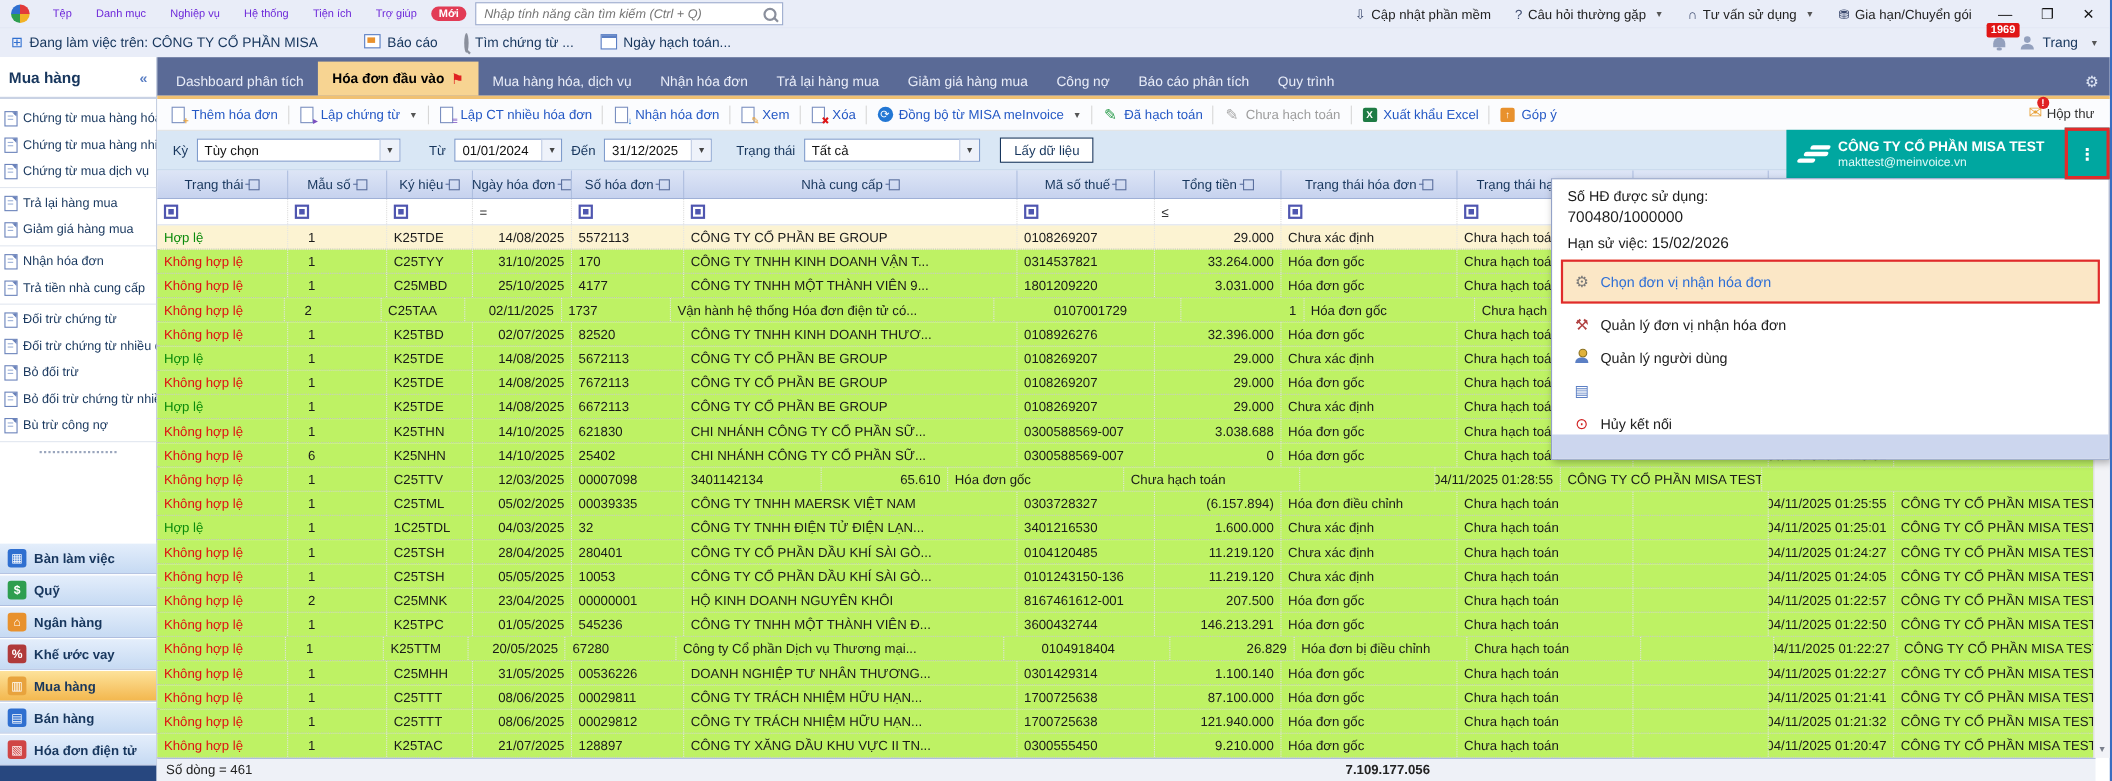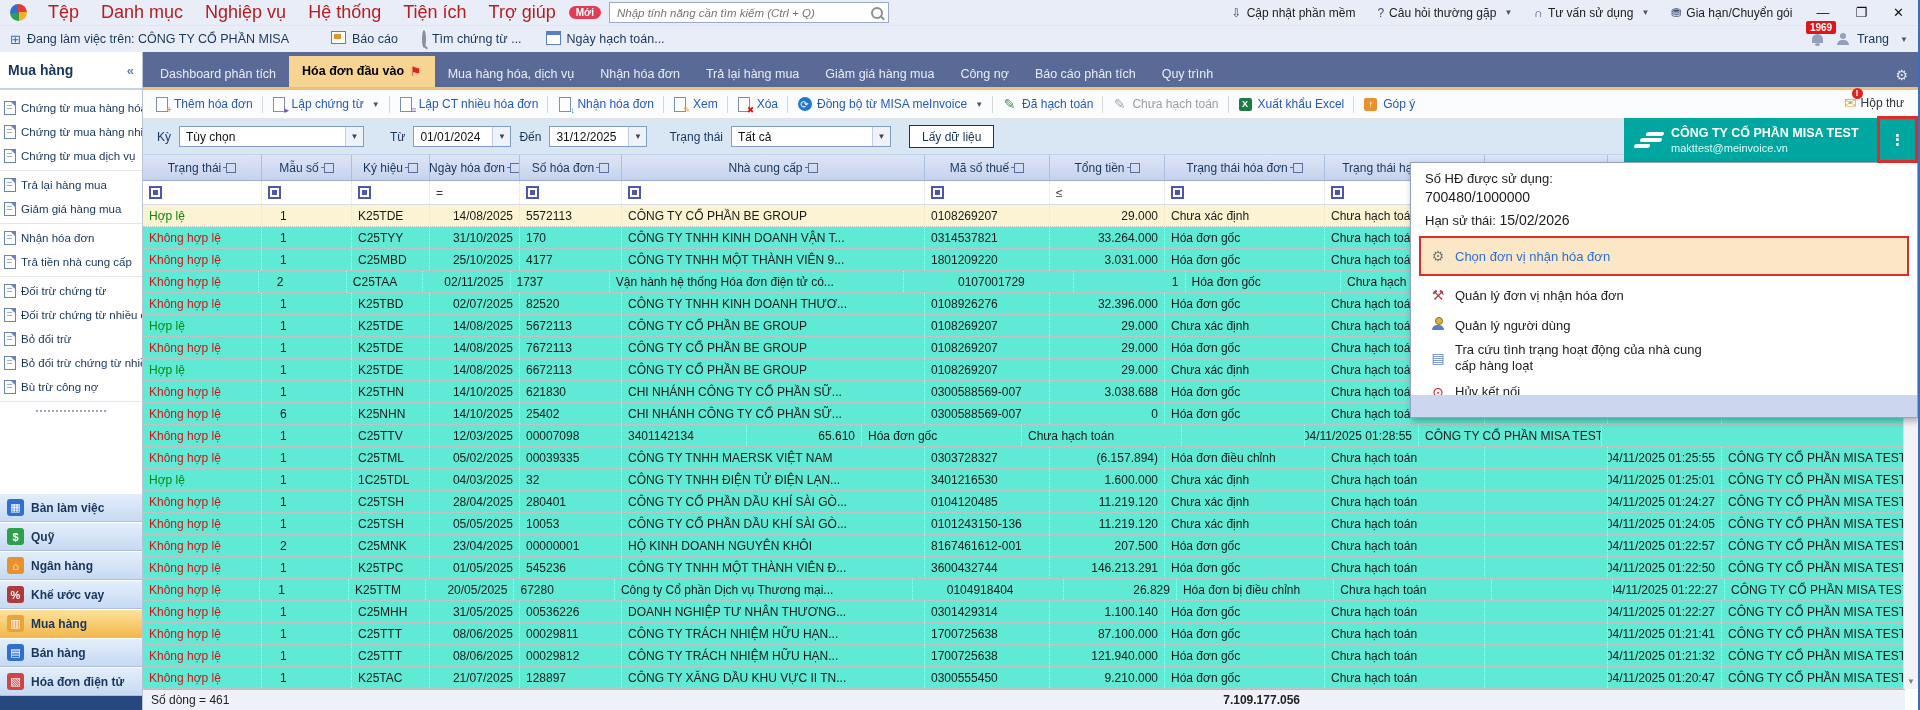--- a/index.html
+++ b/index.html
@@ -4,21 +4,21 @@
 <style>
   html,body{margin:0;padding:0;background:#9aa3b5;}
   #app{position:relative;width:1920px;height:710px;background:#ffffff;overflow:hidden;
        font-family:"Liberation Sans","DejaVu Sans",sans-serif;border-right:2px solid #3a6ec0;box-sizing:border-box;}
   
   .menubar{position:absolute;left:0;top:0;width:100%;height:26px;background:#e9edf8;border-bottom:1px solid #dfe4f2;
            display:flex;align-items:center;padding:0 10px;box-sizing:border-box;}
   .logo{width:17px;height:17px;border-radius:50%;flex:0 0 auto;margin-right:10px;
         background:conic-gradient(#e23b3b 0 25%,#f2b226 25% 50%,#2e9e4f 50% 75%,#2f6fd0 75% 100%);}
   .mrow{display:flex;align-items:center;}
-  .menu-item{font-size:18px;color:#b91c1c;padding:0 11px;white-space:nowrap;cursor:default;text-align:right;}
+  .menu-item{font-size:10px;color:#6d28d9;padding:0 11px;white-space:nowrap;cursor:default;text-align:right;}
   .pill-new{background:#e23b55;color:#fff;font-size:10px;border-radius:8px;padding:1px 7px;margin-left:2px;font-weight:bold;}
   .searchbox{width:268px;height:19px;background:#fff;border:1px solid #9aa9cc;display:flex;align-items:center;
              padding:0 5px;margin-left:8px;}
   .searchbox input{border:0;outline:0;flex:1;font:italic 11.5px "Liberation Sans","DejaVu Sans",sans-serif;color:#8a8a8a;background:transparent;}
   .ico-mag{width:8px;height:8px;border:2px solid #8a8f9c;border-radius:50%;position:relative;flex:0 0 auto;}
   .ico-mag::after{content:"";position:absolute;width:5px;height:2px;background:#8a8f9c;transform:rotate(45deg);right:-4px;bottom:-2px;}
   .mright{margin-left:auto;display:flex;align-items:center;gap:2px;}
   .mr-item{display:flex;align-items:center;gap:5px;font-size:12px;color:#222;padding:0 10px;white-space:nowrap;}
   .mr-ico{color:#3c4a6e;font-size:12px;}
   .caret{font-size:8px;color:#555;margin-left:3px;}
@@ -88,21 +88,21 @@
   .grid{position:absolute;left:143px;top:155px;width:1762px;}
   .hrow{display:flex;height:26px;background:linear-gradient(#dde5f6,#c6d2ee);border-bottom:1px solid #9fb0d6;box-sizing:border-box;}
   .hcell{display:flex;align-items:center;justify-content:center;gap:5px;font-size:12px;color:#17365d;
          border-right:1px solid #aebedf;box-sizing:border-box;overflow:hidden;white-space:nowrap;}
   .ico-pin{width:8px;height:8px;border:1px solid #5a6f9e;display:inline-block;position:relative;flex:0 0 auto;}
   .ico-pin::before{content:"";position:absolute;left:-4px;top:3px;width:4px;height:1px;background:#5a6f9e;}
   .frow{display:flex;height:24px;background:#fff;border-bottom:1px solid #d4dbe9;box-sizing:border-box;}
   .fcell{display:flex;align-items:center;padding-left:6px;border-right:1px dotted #dcdcdc;box-sizing:border-box;font-size:12px;color:#333;}
   .ico-filter{width:9px;height:9px;border:2px solid #4f56b0;display:inline-block;position:relative;}
   .ico-filter::after{content:"";position:absolute;inset:2px;background:#4f56b0;}
-  .drow{display:flex;height:22px;background:#5eead4;border-bottom:1px dotted #c6c6c6;box-sizing:border-box;font-size:12px;color:#1a1a1a;}
+  .drow{display:flex;height:22px;background:#bef264;border-bottom:1px dotted #c6c6c6;box-sizing:border-box;font-size:12px;color:#1a1a1a;}
   .drow.selected{background:#fcf3d2;}
   .dcell{padding:0 6px;display:flex;align-items:center;border-right:1px dotted #e4e4e4;box-sizing:border-box;
          white-space:nowrap;overflow:hidden;}
   .al-r{justify-content:flex-end;}
   .st-ok{color:#0a8a0a;}
   .st-bad{color:#e01010;}
   .gfooter{position:absolute;left:143px;top:689px;width:1762px;height:21px;background:#eef1f7;border-top:1px solid #aebedf;
            display:flex;align-items:center;font-size:12px;color:#222;box-sizing:border-box;}
   .gf-count{padding-left:8px;}
   .gf-total{position:absolute;left:1050px;width:107px;text-align:right;font-weight:bold;}
@@ -899,39 +899,38 @@
       <div class="tp-company">CÔNG TY CỔ PHẦN MISA TEST</div>
       <div class="tp-email">makttest@meinvoice.vn</div>
     </span>
   </div>
   <div class="dotsbtn">⋮</div>
 
   <div class="acctpanel">
     <div class="ap-line">Số HĐ được sử dụng:</div>
     <div class="ap-line ap-bold">700480/1000000</div>
     <div class="ap-exp">
-      <span>Hạn sử thái:</span>
+      <span>Hạn sử việc:</span>
       <span class="ap-bold">15/02/2026</span>
     </div>
     <div id="acctMenu">
         <div class="ap-item hl">
           <span class="ap-ico" style="color: rgb(119, 119, 119);">⚙</span>
           <span>Chọn đơn vị nhận hóa đơn</span>
         </div>
         <div class="ap-item">
           <span class="ap-ico" style="color: rgb(176, 64, 64);">⚒</span>
           <span>Quản lý đơn vị nhận hóa đơn</span>
         </div>
         <div class="ap-item">
           <span class="ap-ico"><span class="ico-user"></span></span>
           <span>Quản lý người dùng</span>
         </div>
         <div class="ap-item">
           <span class="ap-ico" style="color: rgb(91, 127, 196);">▤</span>
-          <span style="white-space: normal; width: 260px; line-height: 1.25;">Tra cứu tình trạng hoạt động của nhà cung cấp hàng loạt</span>
         </div>
         <div class="ap-item">
           <span class="ap-ico" style="color: rgb(208, 32, 32);">⊙</span>
           <span>Hủy kết nối</span>
         </div>
       </div>
     <div class="ap-strip"></div>
   </div>
 
 </div>

